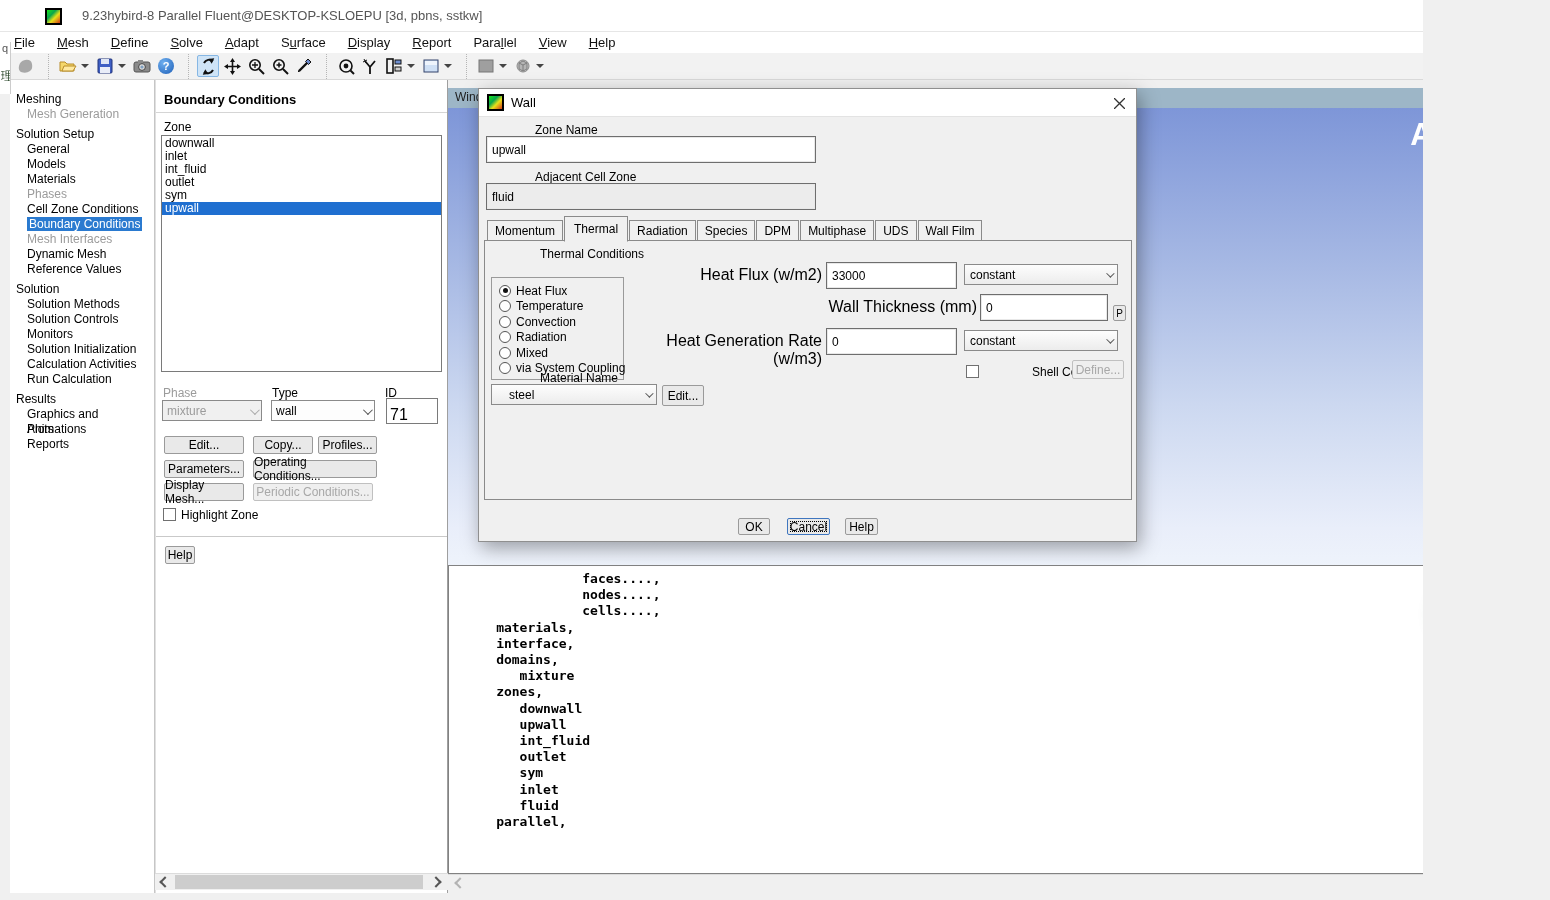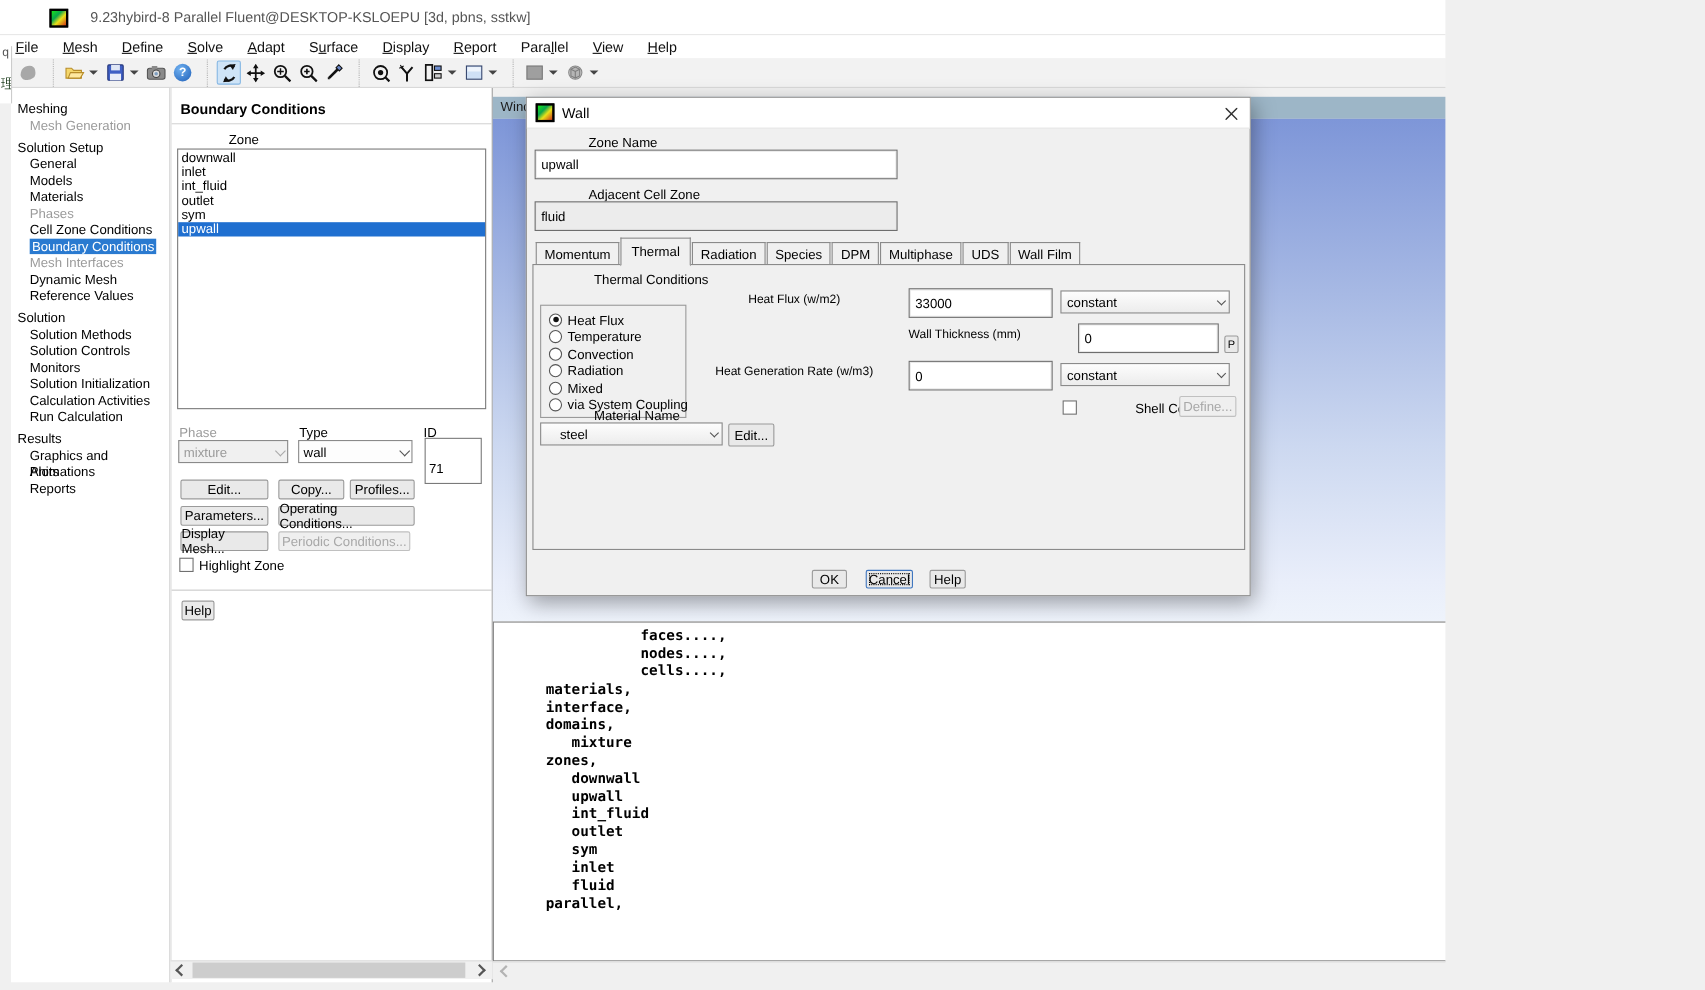--- a/index.html
+++ b/index.html
@@ -1,18 +1,18 @@
 <!DOCTYPE html>
 <html><head>
 <meta charset="utf-8">
 <style>
   * { box-sizing: border-box; margin: 0; padding: 0; }
   html,body { width:1550px; height:900px; }
   body { font-family: "Liberation Sans", sans-serif; background:#f0f0f0; }
-  #app { position:relative; width:1314px; height:900px; background:#f0f0f0; overflow:hidden; }
+  #app { position:relative; width:1423px; height:900px; background:#f0f0f0; overflow:hidden; }
 
   
   .titlebar { position:absolute; left:0; top:0; width:1550px; height:32px; background:#ffffff; border-bottom:1px solid #e6e6e6; }
   .app-icon { position:absolute; left:45px; top:8px; width:17px; height:17px; background:#000; border:1px solid #000; }
   .app-icon .inner { position:absolute; inset:1px; background:linear-gradient(135deg,#19e619 0%, #0aa64d 35%, #e8e11a 60%, #d43a16 100%); }
   .title-text { position:absolute; left:82px; top:8px; font-size:13px; color:#555; }
   .winctl { position:absolute; top:0; height:32px; width:46px; display:flex; align-items:center; justify-content:center; }
   .winctl svg { display:block; }
 
   
@@ -39,29 +39,29 @@
   .tree .itm { height:15px; line-height:15px; padding-left:17px; }
   .tree .itm.dis { color:#9b9b9b; }
   .tree .itm.sel span { background:#2a7ad0; color:#fff; padding:0 2px; }
 
   
   .panel { position:absolute; left:155px; top:80px; width:293px; height:813px; background:#fff; border-right:1px solid #9f9f9f; border-left:1px solid #e0e0e0; }
   .panel-title { position:absolute; left:8px; top:12px; font-size:13px; font-weight:bold; color:#000; }
   .panel-rule { position:absolute; left:0; top:32px; width:100%; border-top:1px solid #d5d5d5; }
   .lbl { font-size:12px; color:#000; }
   .lbl.dis { color:#9b9b9b; }
-  .zone-label { position:absolute; left:8px; top:40px;margin-left:44px; }
+  .zone-label { position:absolute; left:8px; top:40px; }
   .zonelist { position:absolute; left:5px; top:55px; width:281px; height:237px; background:#fff; border:1px solid #7a7a7a; font-size:12px; padding-top:1px; }
   .zonelist .zi { height:13px; line-height:13px; padding-left:3px; }
   .zonelist .zi.sel { background:#1f6fd0; color:#fff; }
   .combo { position:absolute; height:21px; background:#fdfdfd; border:1px solid #8a8a8a; font-size:12px; display:flex; align-items:center; padding-left:4px; }
   .combo .chev { position:absolute; right:4px; top:7px; width:7px; height:7px; border-right:1.5px solid #555; border-bottom:1.5px solid #555; transform:rotate(45deg) translateY(-2px); }
   .combo.dis { background:#f0f0f0; color:#9b9b9b; }
   .combo.dis .chev { border-color:#aaa; }
-  .idbox { position:absolute; background:#fff; border:1px solid #7a7a7a; font-size:12px; padding:20px 3px; }
+  .idbox { position:absolute; background:#fff; border:1px solid #7a7a7a; font-size:16px; padding:7px 3px; }
   .pbtn { position:absolute; background:#e9e9e9; border:1px solid #9a9a9a; border-radius:2px; font-size:12px; color:#000; display:flex; align-items:center; justify-content:center; }
   .pbtn.dis { color:#a8a8a8; border-color:#c0c0c0; background:#efefef; }
   .checkbox { width:13px; height:13px; background:#fff; border:1px solid #707070; display:inline-block; vertical-align:-2px; margin-right:5px; }
   .panel-hr { position:absolute; left:0; top:456px; width:100%; border-top:1px solid #c9c9c9; }
 
   
   .hscroll { position:absolute; height:17px; background:#f0f0f0; border-top:1px solid #dcdcdc; }
   .hscroll .arrow { position:absolute; top:4px; width:8px; height:8px; }
   .chevL { border-left:2px solid #555; border-bottom:2px solid #555; transform:rotate(45deg); }
   .chevR { border-right:2px solid #555; border-top:2px solid #555; transform:rotate(45deg); }
@@ -115,21 +115,21 @@
   .dlg-input { position:absolute; background:#fff; border:1px solid #6e6e6e; box-shadow:inset 0 0 0 1px #e8e8e8; font-family:"Liberation Sans",sans-serif; font-size:12px; padding:0 5px; }
   .dlg-input.ro { background:#ececec; }
   .tabs { position:absolute; left:8px; top:130px; display:flex; align-items:flex-end; height:22px; }
   .tab { font-size:12px; padding:3px 7px 3px; border:1px solid #8a8a8a; border-bottom:none; background:#f0f0f0; margin-right:1px; position:relative; }
   .tab.active { padding:5px 9px 5px; background:#f0f0f0; z-index:3; top:1px; border-bottom:1px solid #f0f0f0; }
   .tabpanel { position:absolute; left:5px; top:151px; width:648px; height:260px; border:1px solid #8a8a8a; background:#f0f0f0; }
   .groupbox { position:absolute; left:6px; top:36px; width:133px; height:103px; border:1px solid #9a9a9a; background:#f0f0f0; }
   .radio-row { display:flex; align-items:center; height:15.5px; padding-left:7px; font-size:12px; white-space:nowrap; }
   .radio { width:12px; height:12px; border-radius:50%; border:1px solid #555; background:#fff; margin-right:5px; position:relative; flex:0 0 auto; }
   .radio.on::after { content:""; position:absolute; left:2.5px; top:2.5px; width:5px; height:5px; border-radius:50%; background:#111; }
-  .rlabel { position:absolute; font-size:11px; text-align:center; }
+  .rlabel { position:absolute; font-size:16px; text-align:right; }
   .dlg-combo { position:absolute; height:21px; border:1px solid #8a8a8a; background:linear-gradient(#fdfdfd,#ececec); font-size:12px; display:flex; align-items:center; padding-left:5px; }
   .dlg-combo .chev { position:absolute; right:5px; top:7px; width:6px; height:6px; border-right:1.5px solid #555; border-bottom:1.5px solid #555; transform:rotate(45deg) translateY(-2px); }
   .footer-btn { position:absolute; top:429px; height:17px; background:#e9e9e9; border:1px solid #9a9a9a; border-radius:2px; font-size:12px; display:flex; align-items:center; justify-content:center; }
   .footer-btn.focus { outline:1px dotted #000; outline-offset:-4px; border-color:#3f76bf; }
 </style>
 </head>
 <body>
 
 <div id="app">
 

